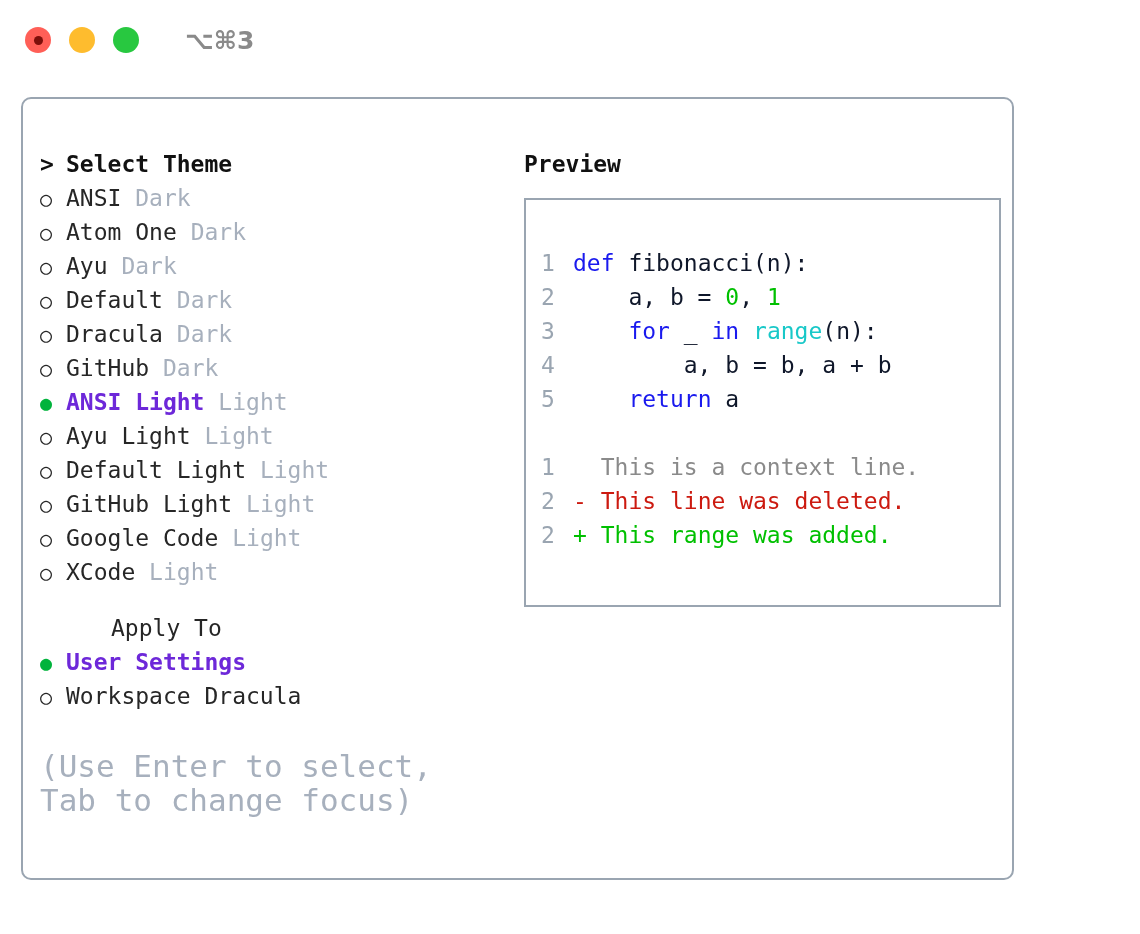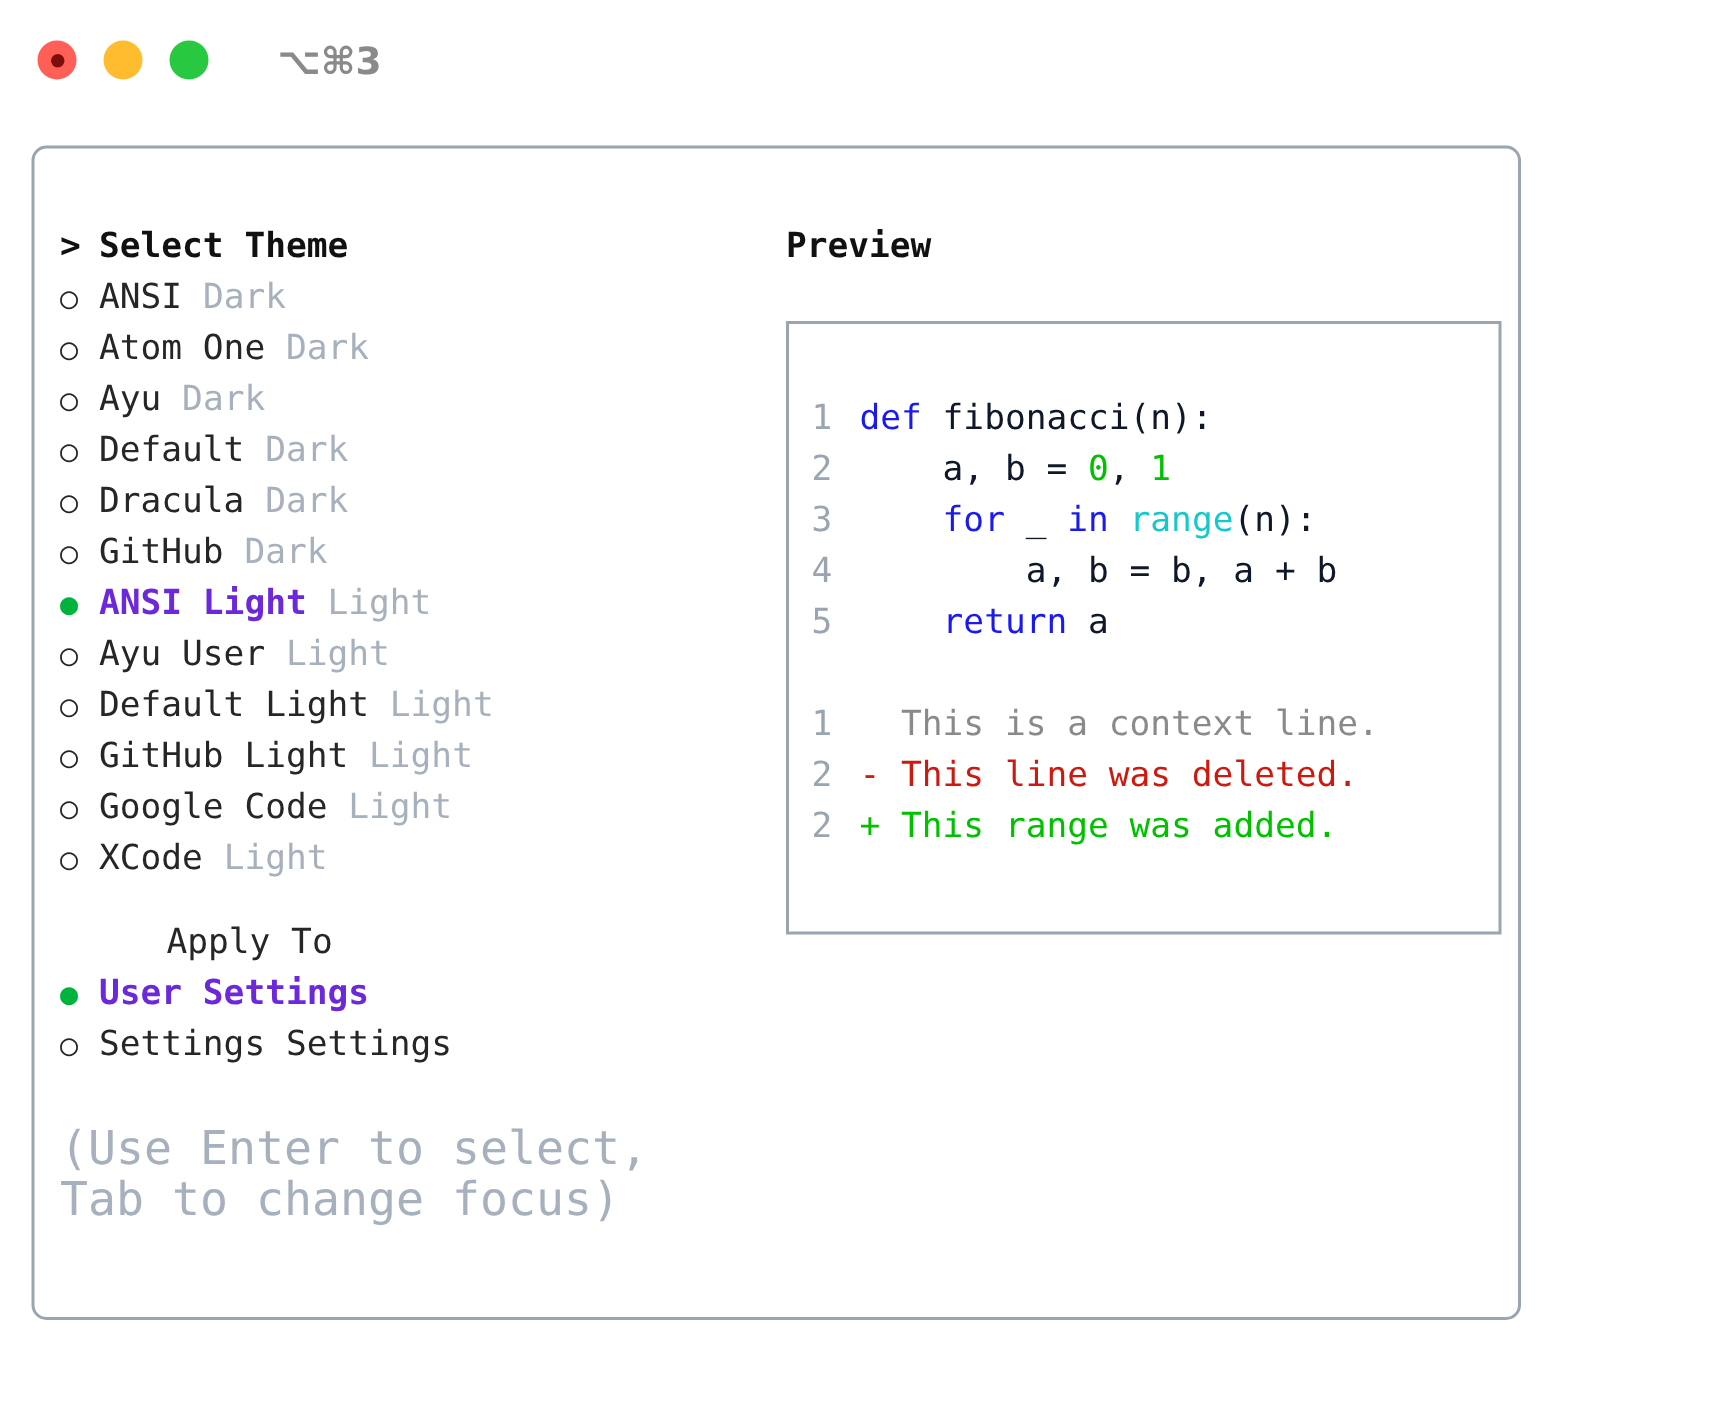--- a/index.html
+++ b/index.html
@@ -142,21 +142,21 @@
   
   .right-col {
     flex: 1;
     padding-left: 19px;
   }
   .preview-title {
     font-size: 23px;
     font-weight: bold;
     color: #111111;
     line-height: 34px;
-    margin-bottom: 33px;
+    margin-bottom: 17px;
   }
   .preview-box {
     width: 477px;
     height: 409px;
     border: 2px solid #9aa5b1;
     box-sizing: border-box;
     padding: 46px 0 0 15px;
   }
   .code-line {
     display: flex;
@@ -207,37 +207,37 @@
         </div>
 
         <div id="theme-items">
             <div class="list-line"><span class="marker">○</span><span class="label">ANSI</span><span> </span><span class="suffix">Dark</span></div>
             <div class="list-line"><span class="marker">○</span><span class="label">Atom One</span><span> </span><span class="suffix">Dark</span></div>
             <div class="list-line"><span class="marker">○</span><span class="label">Ayu</span><span> </span><span class="suffix">Dark</span></div>
             <div class="list-line"><span class="marker">○</span><span class="label">Default</span><span> </span><span class="suffix">Dark</span></div>
             <div class="list-line"><span class="marker">○</span><span class="label">Dracula</span><span> </span><span class="suffix">Dark</span></div>
             <div class="list-line"><span class="marker">○</span><span class="label">GitHub</span><span> </span><span class="suffix">Dark</span></div>
             <div class="list-line"><span class="marker sel">●</span><span class="label selected">ANSI Light</span><span> </span><span class="suffix">Light</span></div>
-            <div class="list-line"><span class="marker">○</span><span class="label">Ayu User</span><span> </span><span class="suffix">Light</span></div>
+            <div class="list-line"><span class="marker">○</span><span class="label">Ayu Light</span><span> </span><span class="suffix">Light</span></div>
             <div class="list-line"><span class="marker">○</span><span class="label">Default Light</span><span> </span><span class="suffix">Light</span></div>
             <div class="list-line"><span class="marker">○</span><span class="label">GitHub Light</span><span> </span><span class="suffix">Light</span></div>
             <div class="list-line"><span class="marker">○</span><span class="label">Google Code</span><span> </span><span class="suffix">Light</span></div>
             <div class="list-line"><span class="marker">○</span><span class="label">XCode</span><span> </span><span class="suffix">Light</span></div>
           </div>
 
         <div class="spacer-sm"></div>
 
         <div class="list-line">
           <span class="marker"> </span>
           <span class="plain-head">Apply To</span>
         </div>
 
         <div id="apply-items">
             <div class="list-line"><span class="marker sel">●</span><span class="label selected">User Settings</span></div>
-            <div class="list-line"><span class="marker">○</span><span class="label">Settings Settings</span></div>
+            <div class="list-line"><span class="marker">○</span><span class="label">Workspace Dracula</span></div>
           </div>
 
         <div class="hint">(Use Enter to select, Tab to change focus)</div>
       </div>
 
       <div class="right-col">
         <div class="preview-title">Preview</div>
 
         <div class="preview-box">
           <div id="code-block">

